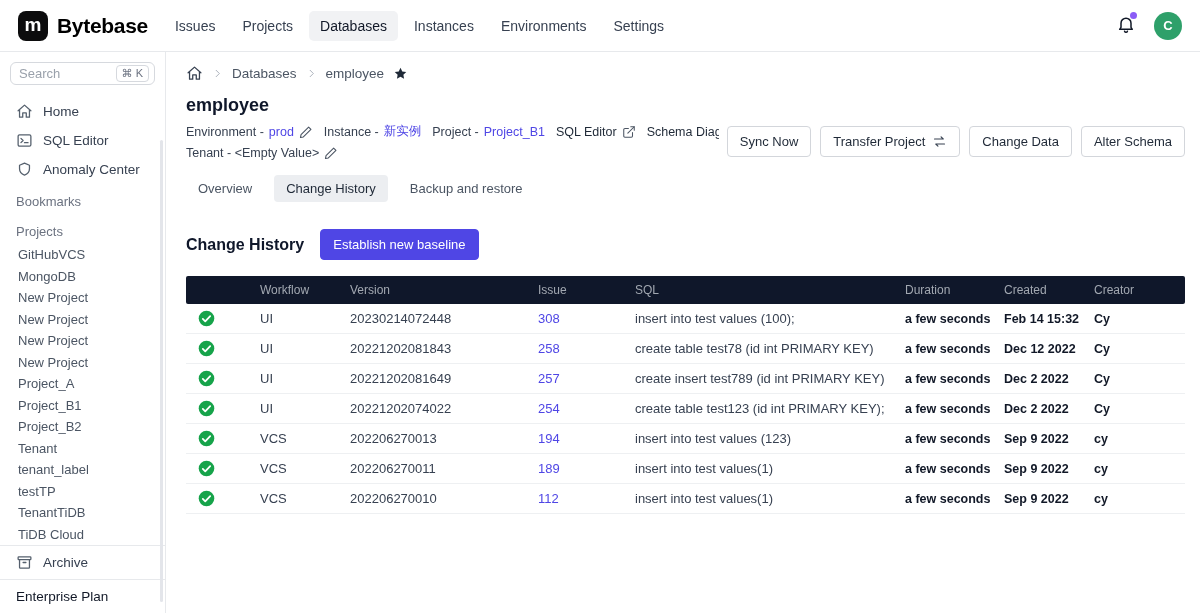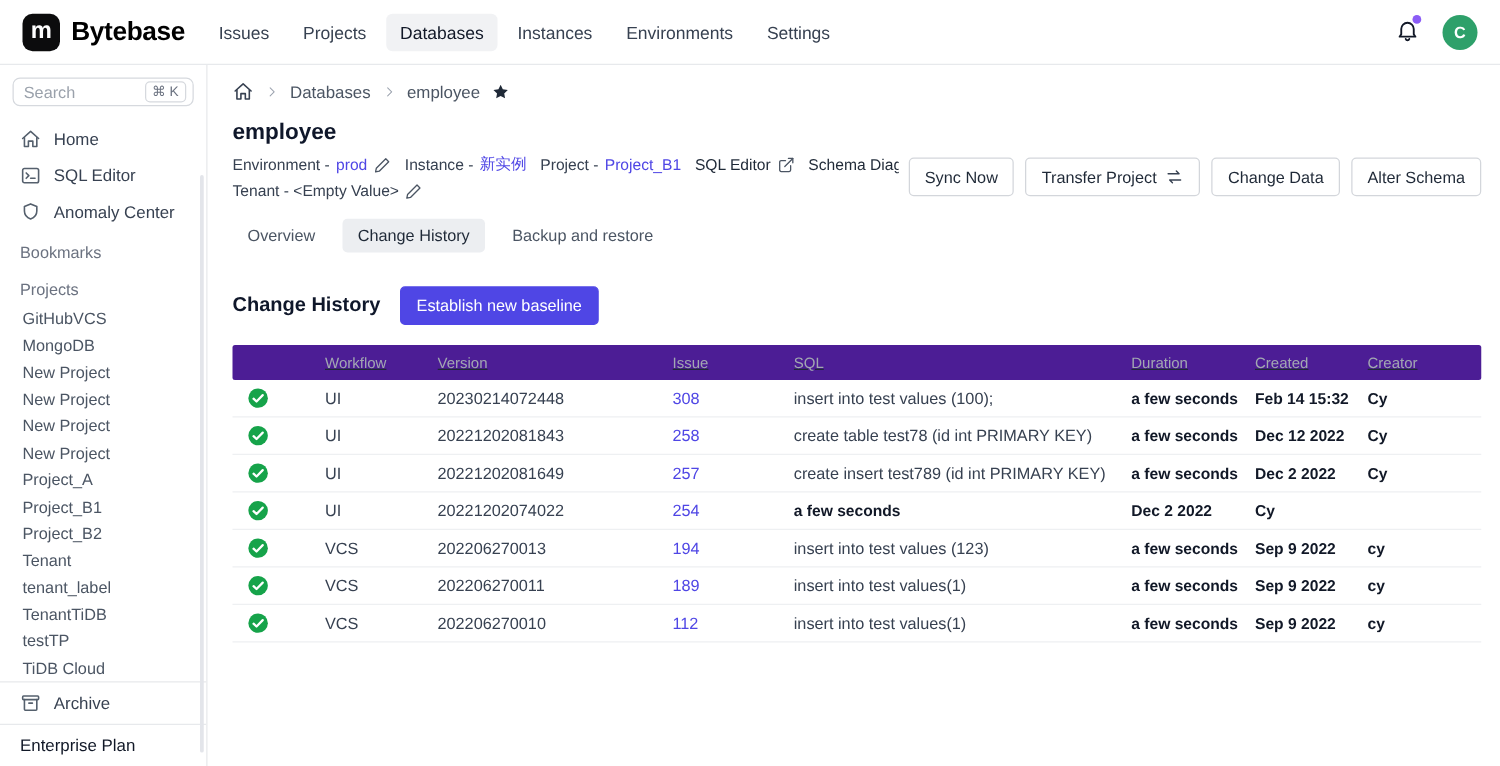--- a/index.html
+++ b/index.html
@@ -72,21 +72,21 @@
   .btn.primary { background: var(--accent, #4f46e5); border-color: var(--accent, #4f46e5); color: #fff; }
   .tab-bar { display: flex; align-items: center; gap: 10px; margin-top: 15px; }
   .tab { padding: 6px 12px; font-size: 13px; color: #4b5563; border-radius: 4px; cursor: pointer; }
   .tab.active { background: #eceef1; color: #1f2937; }
   .section-head { margin-top: 27px; display: flex; align-items: center; gap: 16px; }
   .section-title { font-size: 16px; font-weight: 700; color: #0f172a; }
 
   
   .table { margin-top: 16px; }
   .grid-row { display: grid; grid-template-columns: 74px 90px 188px 97px 270px 99px 90px 1fr; align-items: center; }
-  .thead { background: #4c1d95; height: 28px; border-radius: 2px; text-decoration: underline; }
+  .thead { background: #0f172a; height: 28px; border-radius: 2px; }
   .hcell { font-size: 12px; color: #a2a8b1; overflow: hidden; white-space: nowrap; }
   .trow { height: 30px; border-bottom: 1px solid #eef0f2; font-size: 13px; color: #374151; }
   .cell { overflow: hidden; white-space: nowrap; }
   .cell-status { padding-left: 12px; display: flex; align-items: center; }
   .check { width: 17px; height: 17px; }
   .issue-link { color: var(--accent, #4f46e5); cursor: pointer; text-decoration: none; }
   .cell-strong { font-weight: 700; font-size: 12.5px; color: #111827; }
 </style>
 </head>
 <body>
@@ -165,22 +165,22 @@
           <div class="proj-item">MongoDB</div>
           <div class="proj-item">New Project</div>
           <div class="proj-item">New Project</div>
           <div class="proj-item">New Project</div>
           <div class="proj-item">New Project</div>
           <div class="proj-item">Project_A</div>
           <div class="proj-item">Project_B1</div>
           <div class="proj-item">Project_B2</div>
           <div class="proj-item">Tenant</div>
           <div class="proj-item">tenant_label</div>
+          <div class="proj-item">testTP</div>
           <div class="proj-item">TenantTiDB</div>
-          <div class="proj-item">testTP</div>
           <div class="proj-item">TiDB Cloud</div>
         </div>
       <div class="side-bottom">
         <div class="side-item archive">
           <span class="icon">
               <svg viewBox="0 0 24 24">
                 <rect x="3" y="4" width="18" height="4" rx="1"></rect>
                 <path d="M5 8v11a1 1 0 0 0 1 1h12a1 1 0 0 0 1-1V8"></path>
                 <path d="M10 12h4"></path>
               </svg>
@@ -368,20 +368,21 @@
                 <span class="icon check">
                   <svg viewBox="0 0 24 24">
                     <circle cx="12" cy="12" r="11" fill="var(--success,#16a34a)" stroke="none"></circle>
                     <path d="m6.8 12.6 3.4 3.3 7-7.3" stroke="#fff" stroke-width="2.5"></path>
                   </svg>
                 </span>
               </div>
               <div class="cell">UI</div>
               <div class="cell">20221202074022</div>
               <div class="cell"><a class="issue-link">254</a></div>
+              <div class="cell">create table test123 (id int PRIMARY KEY);</div>
               <div class="cell cell-strong">a few seconds</div>
               <div class="cell cell-strong">Dec 2 2022</div>
               <div class="cell cell-strong">Cy</div>
             </div>
             <div class="grid-row trow">
               <div class="cell cell-status">
                 <span class="icon check">
                   <svg viewBox="0 0 24 24">
                     <circle cx="12" cy="12" r="11" fill="var(--success,#16a34a)" stroke="none"></circle>
                     <path d="m6.8 12.6 3.4 3.3 7-7.3" stroke="#fff" stroke-width="2.5"></path>

